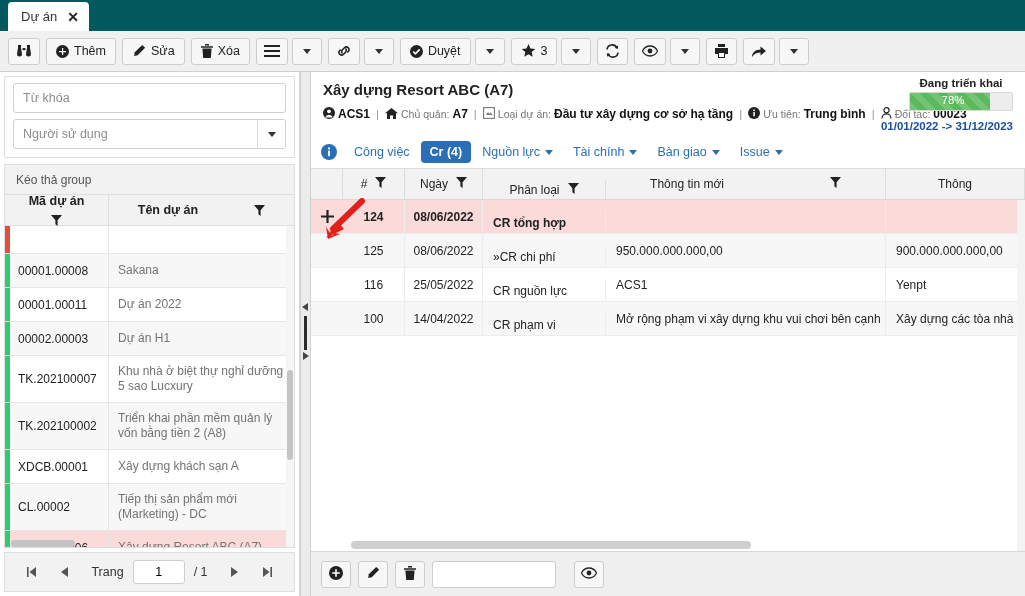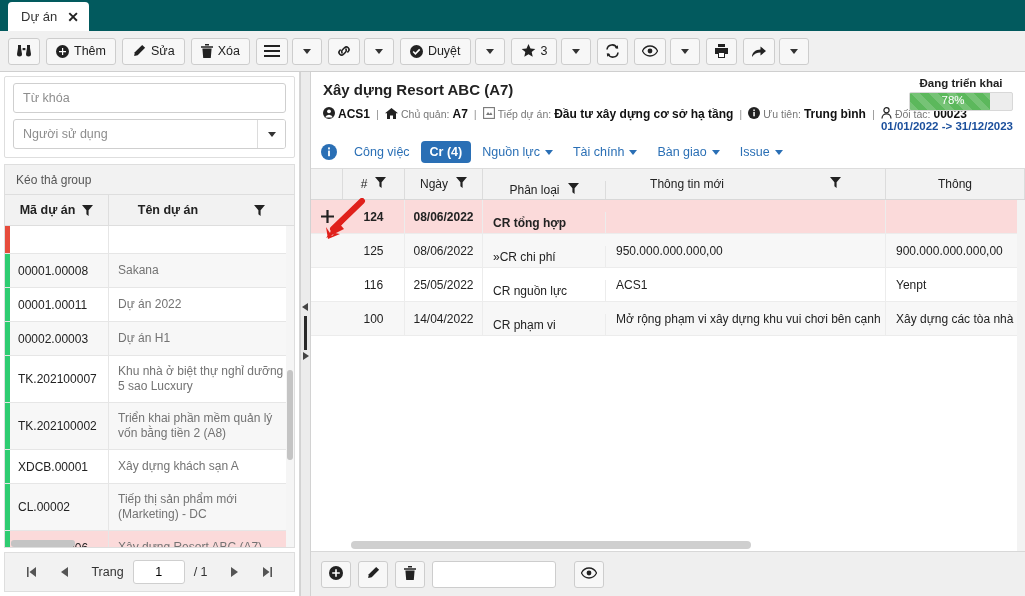--- a/index.html
+++ b/index.html
@@ -162,21 +162,21 @@
     color: #222;
   }
   #gridhead .gh {
     display: flex;
     align-items: center;
     justify-content: center;
     gap: 7px;
     border-right: 1px solid #dedede;
   }
   #gridhead .gh:last-child { border-right: none; }
-  .gh-code { width: 104px; }
+  .gh-code { width: 104px; flex-direction: column; }
   .gh-name { flex: 1; }
   .funnel { display:block; }
 
   #rowsWrap {
     flex: 1;
     margin: 0 4px;
     border: 1px solid #dedede;
     border-top: none;
     overflow: hidden;
     position: relative;
@@ -817,21 +817,21 @@
         </span>
         <span class="sep">|</span>
 
         <span class="mi">
           <span>
             <svg width="12" height="12" viewBox="0 0 12 12">
                 <rect x=".6" y=".6" width="10.8" height="10.8" fill="none" stroke="#777" stroke-width="1.1"></rect>
                 <path d="M3 8l2-3 1.6 2L8 5.2 9.4 8z" fill="#777"></path>
               </svg>
           </span>
-          <span class="lbl">Tiếp dự án:</span>
+          <span class="lbl">Loại dự án:</span>
           <span class="val">Đầu tư xây dựng cơ sở hạ tầng</span>
         </span>
         <span class="sep">|</span>
 
         <span class="mi">
           <span>
             <svg width="12" height="12" viewBox="0 0 12 12">
                 <circle cx="6" cy="6" r="6" fill="#222"></circle>
                 <rect x="5.3" y="5" width="1.5" height="4.3" fill="#fff"></rect>
                 <rect x="5.3" y="2.5" width="1.5" height="1.6" fill="#fff"></rect>

